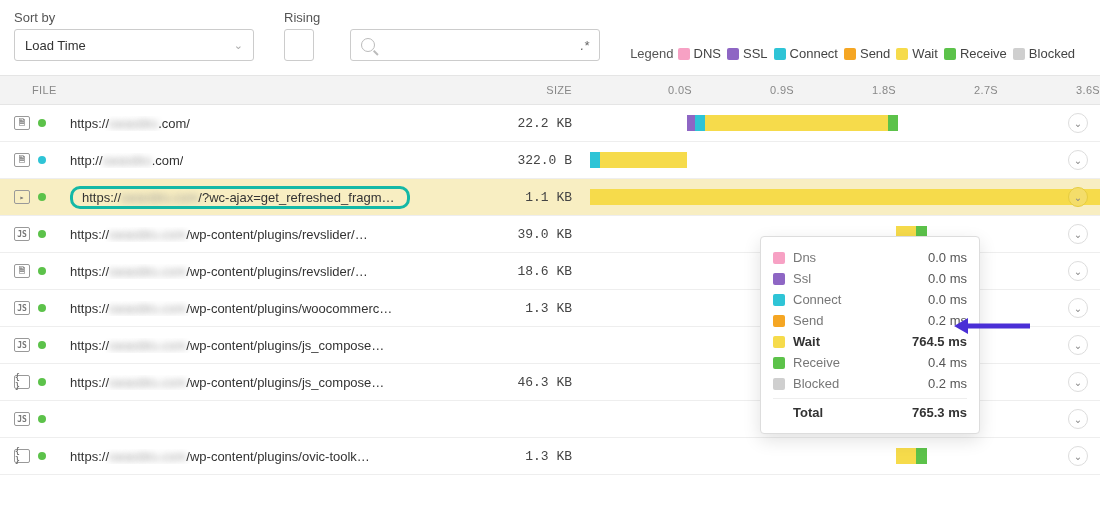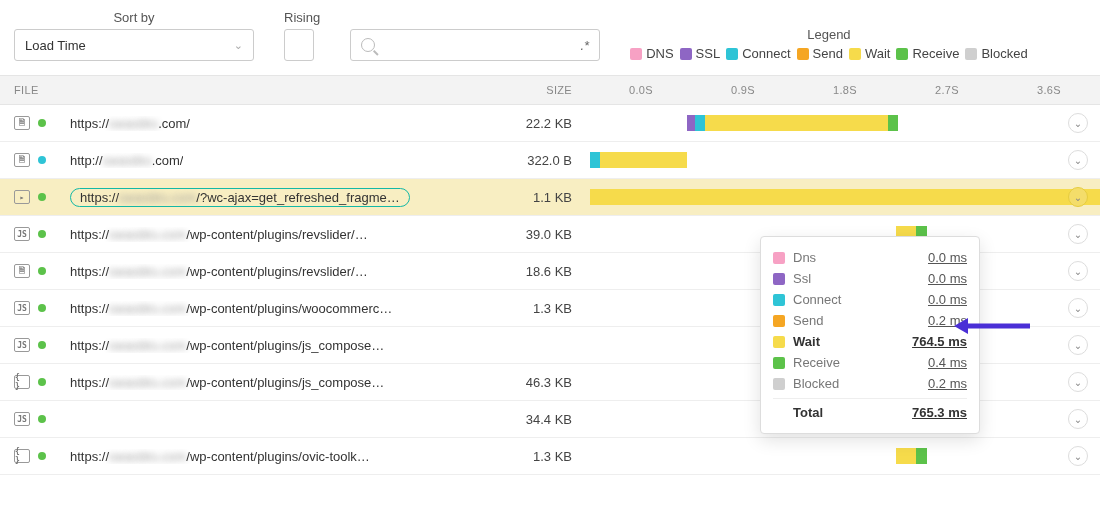--- a/index.html
+++ b/index.html
@@ -1,51 +1,51 @@
 <!DOCTYPE html>
 <html><head>
 <meta charset="utf-8">
 <style>
   * { box-sizing: border-box; margin: 0; padding: 0; font-family: -apple-system, BlinkMacSystemFont, "Segoe UI", Arial, sans-serif; }
   body { background: #fff; width: 1100px; height: 525px; font-size: 13px; color: #333; }
   .top-controls { display: flex; gap: 30px; padding: 10px 14px 14px; align-items: flex-end; }
   .control-group { display: flex; flex-direction: column; gap: 4px; }
-  .control-label { font-size: 13px; color: #555; text-align: center; }
+  .control-label { font-size: 13px; color: #555; }
   .select-box { width: 240px; height: 32px; border: 1px solid #ccc; border-radius: 3px; display: flex; align-items: center; justify-content: space-between; padding: 0 10px; background: #fff; }
   .rising-box { width: 30px; height: 32px; border:1px solid #ccc; border-radius:3px; background:#fff; }
   .filter-box { width: 250px; height:32px; border:1px solid #ccc; border-radius:3px; display:flex; align-items:center; justify-content:space-between; padding:0 10px; background:#fff; color:#999; }
-  .legend { display:flex; flex-direction:column; gap:4px; }
+  .legend { display:flex; flex-direction:row; gap:4px; }
   .legend-items { display:flex; gap:6px; flex-wrap:wrap; align-items:center; }
   .swatch { width:12px; height:12px; border-radius:2px; display:inline-block; }
   .legend-item { display:flex; align-items:center; gap:4px; font-size:13px; color:#444; }
   .table-wrap { border-top:1px solid #e5e5e5; }
   .header-row { display:flex; background:#f3f3f3; border-bottom:1px solid #e5e5e5; font-size:11px; color:#888; text-transform:uppercase; letter-spacing:.03em; }
-  .col-file { width:420px; padding:8px 14px; }
+  .col-file { width:420px; padding:8px 32px; }
   .col-size { width:170px; padding:8px 4px; text-align:right; padding-right:18px; }
   .col-timeline { flex:1; position:relative; padding:0; }
   .ticks { display:flex; height:100%; align-items:center; }
-  .tick { flex:1; text-align:center; font-size:11px; color:#888; }
+  .tick { flex:1; text-align:right; font-size:11px; color:#888; }
   .row { display:flex; align-items:center; height:37px; border-bottom:1px solid #eee; position:relative; }
   .row.highlight { background:#f8eec2; }
   .file-cell { width:420px; display:flex; align-items:center; gap:8px; padding-left:14px; }
   .type-icon { width:16px; height:14px; border:1px solid #999; border-radius:2px; font-size:8px; font-weight:700; display:flex; align-items:center; justify-content:center; color:#777; font-family:monospace; }
   .dot { width:8px; height:8px; border-radius:50%; }
   .furl { font-size:13px; color:#333; white-space:nowrap; overflow:hidden; text-overflow:ellipsis; max-width:340px;margin-left:16px; }
-  .url-box { border:1px solid #14b8a6; padding:1px 9px; border-radius:10px; }
+  .url-box { border:3px solid #14b8a6; padding:1px 9px; border-radius:10px; }
   .blur { color:transparent; text-shadow:0 0 6px #999; }
-  .size-cell { width:170px; text-align:right; padding-right:18px; font-size:13px; color:#444; }
+  .size-cell { width:170px; text-align:right; padding-right:18px; font-size:13px; color:#444;font-family:Liberation Mono, monospace; }
   .timeline-cell { flex:1; position:relative; height:100%; }
   .bar-track { position:absolute; top:50%; transform:translateY(-50%); height:16px; display:flex; }
   .seg { height:100%; }
   .expand { position:absolute; right:12px; top:50%; transform:translateY(-50%); width:20px; height:20px; border:1px solid #ddd; border-radius:50%; display:flex; align-items:center; justify-content:center; background:#fff; font-size:10px; color:#888; }
   .expand.hl { background:#f4dd6a; border-color:#e6cc3f; }
   .tooltip { position:absolute; left:760px; top:236px; width:220px; background:#fff; border:1px solid #ddd; border-radius:4px; box-shadow:0 6px 18px rgba(0,0,0,.12); padding:10px 12px; z-index:5; font-size:13px; }
   .tip-row { display:flex; align-items:center; justify-content:space-between; padding:3px 0; }
   .tip-label { display:flex; align-items:center; gap:8px; color:#777; }
-  .tip-val { color:#555; font-variant-numeric:tabular-nums;text-decoration:underline; }
+  .tip-val { color:#555; font-variant-numeric:tabular-nums; }
   .tip-row.bold .tip-label, .tip-row.bold .tip-val { font-weight:700; color:#333; }
   .tip-total { border-top:1px solid #eee; margin-top:4px; padding-top:6px; }
   .arrow { position:absolute; left:952px; top:314px; color:#4a2fd6; z-index:6; }
   .chev { font-size:11px; color:#aaa; }
   .search-ic { width:14px; height:14px; border:1.5px solid #bbb; border-radius:50%; position:relative; }
   .search-ic:after { content:""; position:absolute; width:6px; height:1.5px; background:#bbb; transform:rotate(45deg); right:-5px; bottom:-2px; }
 </style>
 </head>
 <body>
 
@@ -251,21 +251,20 @@
         </div>
         <span class="expand">
           <span>⌄</span>
         </span>
       </div>
       <div class="row">
         <div class="file-cell">
           <span class="type-icon">JS</span>
           <span class="dot" style="background: rgb(92, 194, 74);"></span>
         </div>
-        <div class="size-cell">34.4 KB</div>
         <div class="timeline-cell">
           <div class="bar-track" style="left: 60%; width: 6%;">
             <span class="seg" style="width: 66.6667%; background: rgb(246, 219, 75);"></span>
             <span class="seg" style="width: 33.3333%; background: rgb(92, 194, 74);"></span>
           </div>
         </div>
         <span class="expand">
           <span>⌄</span>
         </span>
       </div>

